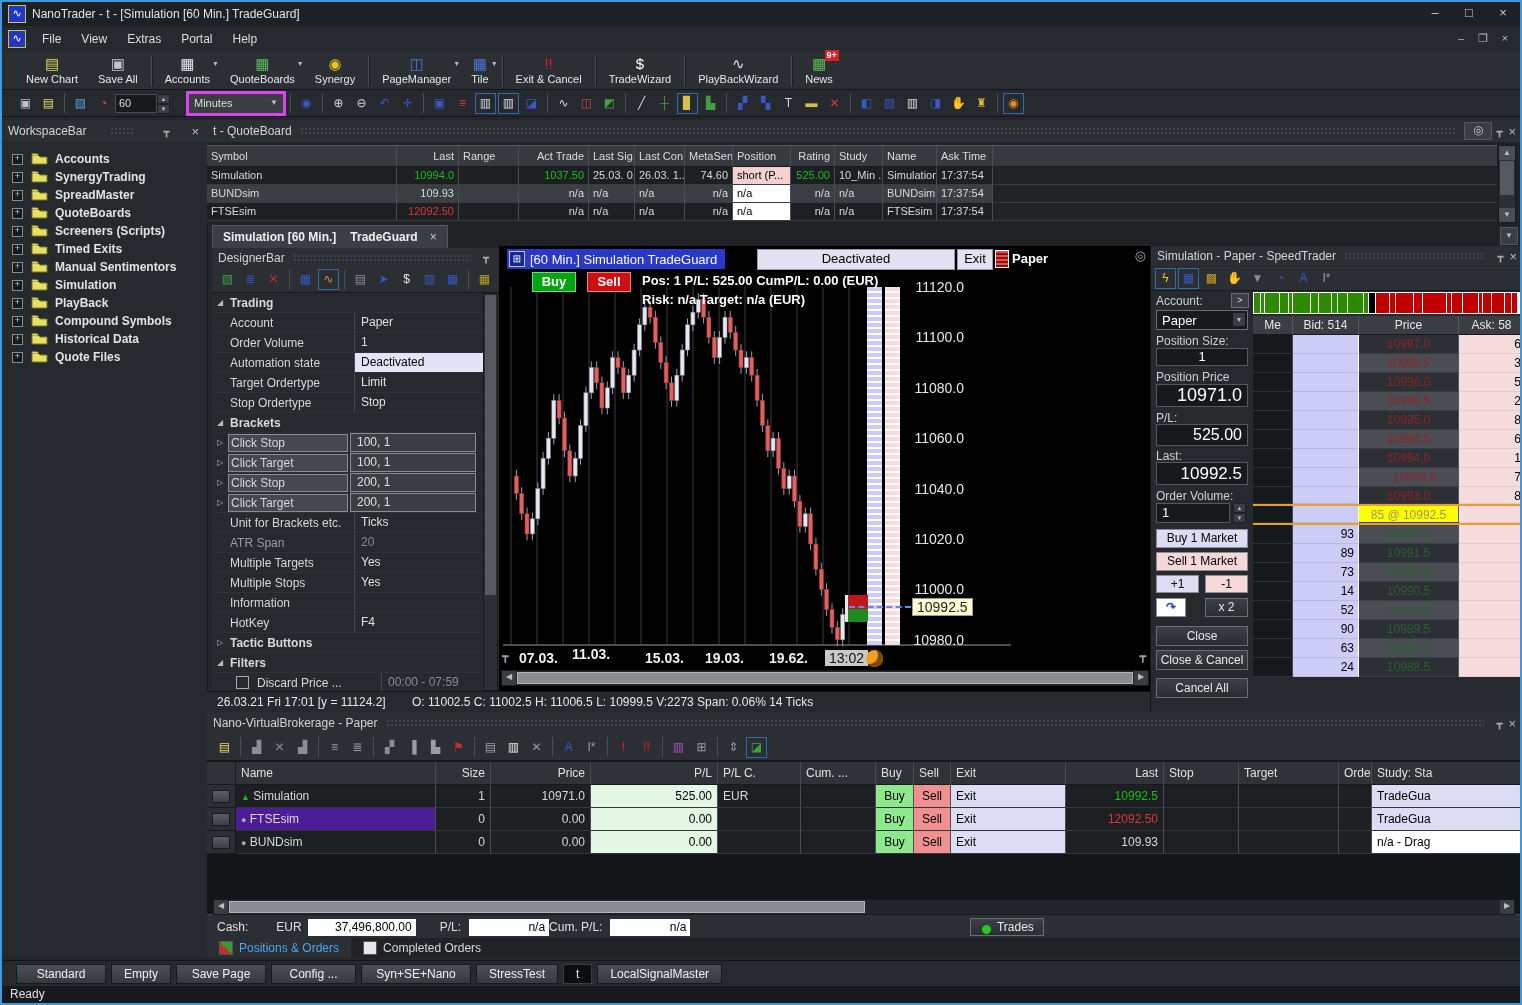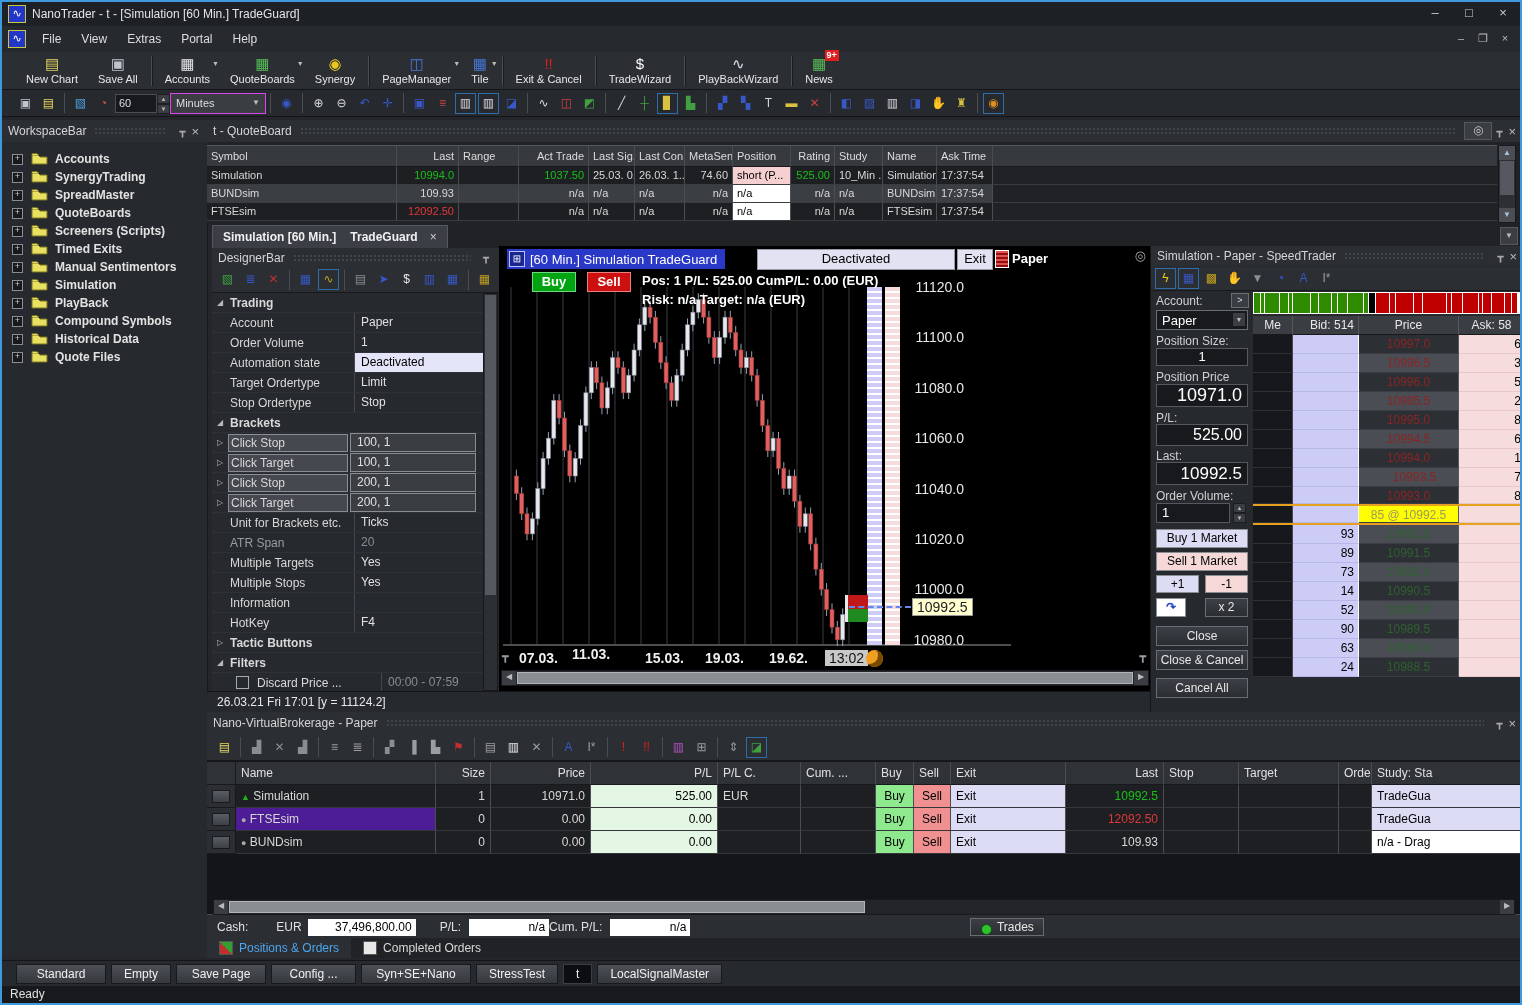--- a/index.html
+++ b/index.html
@@ -36,21 +36,21 @@
   .dd{position:absolute;right:1px;top:8px;font-size:7px;color:#bbb;}
   .badge{position:absolute;top:-2px;right:4px;background:#e02020;color:#fff;font-size:9px;font-weight:bold;padding:0 2px;line-height:11px;}
   
   #smalltb{left:0;top:88px;width:100%;height:27px;background:#26292d;border-bottom:1px solid #131519;display:flex;align-items:center;padding-left:12px;box-sizing:border-box;}
   .sic{width:19px;height:19px;margin:0 1px;text-align:center;line-height:18px;font-size:12px;border:1px solid transparent;}
   .sic.boxed{border:1px solid #2e6da8;}
   .ssep{width:1px;height:20px;background:#4a4d52;margin:0 4px;}
   .numin{width:34px;height:17px;background:#17191c;border:1px solid #4a4d52;color:#ddd;font-size:11px;padding:0 3px;line-height:17px;}
   .spin{width:13px;height:19px;display:flex;flex-direction:column;}
   .spin span{flex:1;font-size:6px;line-height:8px;text-align:center;color:#bbb;background:#3a3d42;border:1px solid #1c1e22;}
-  .selbox{width:84px;height:19px;background:#3a3d42;border:1px solid #d946ef;color:#ddd;font-size:11px;line-height:18px;padding:0 5px;display:flex;margin-left:0;}
+  .selbox{width:84px;height:19px;background:#3a3d42;border:3px solid #d946ef;color:#ddd;font-size:11px;line-height:18px;padding:0 5px;display:flex;margin-left:16px;}
   .selbox .arr{margin-left:auto;font-size:8px;color:#bbb;}
   
   .phdr{background:#2b2e33;color:#d4d4d4;font-size:12px;display:flex;align-items:center;padding:0 6px;}
   .phdr .dots{flex:1;margin:0 8px;height:8px;background-image:radial-gradient(#4a4d52 1px, transparent 1px);background-size:4px 4px;opacity:.7;}
   .pin{color:#aaa;font-size:10px;margin:0 4px;transform:rotate(0deg);}
   .xbtn{color:#bbb;font-size:13px;margin:0 2px;}
   
   #workspace{left:0;top:118px;width:205px;height:837px;background:#26292d;border-right:1px solid #17191c;}
   .tree{padding-top:8px;}
   .titem{display:flex;align-items:center;height:18px;padding-left:10px;}
@@ -267,21 +267,21 @@
       <span class="sic" style="color: rgb(56, 88, 200);">▨</span>
       <span class="sic" style="color: rgb(216, 216, 224);">▥</span>
       <span class="sic" style="color: rgb(56, 88, 200);">◨</span>
       <span class="sic" style="color: rgb(216, 176, 96);">✋</span>
       <span class="sic" style="color: rgb(216, 192, 64);">♜</span>
       <div class="ssep"></div>
       <span class="sic boxed" style="color: rgb(224, 144, 32);">◉</span>
     </div>
 
   <div class="abs" id="workspace">
-    <div class="phdr" style="height:22px;">
+    <div class="phdr" style="height:22px;gap:16px;">
       <span>WorkspaceBar</span>
       <span class="dots"></span>
       <span class="pin">┳</span>
       <span class="xbtn">×</span>
     </div>
     <div class="tree" id="wstree">
         <div class="titem">
           <span class="plus">+</span>
           <span class="folder"><svg width="17" height="13">
               <path d="M1 3 h6 l2 2 h7 v7 h-15 z" fill="#e8e060" stroke="#7a7420"></path>
@@ -780,20 +780,21 @@
     <div class="pinicon" style="right:4px;top:404px;">┳</div>
     <div class="hscroll" style="left:2px;top:424px;width:646px;">
       <div class="harr">◀</div>
       <div class="hthumb"></div>
       <div class="harr">▶</div>
     </div>
   </div>
 
   <div class="abs" id="statusline">
     <span style="position:absolute;left:10px;">26.03.21 Fri  17:01 [y = 11124.2]</span>
+    <span style="position:absolute;left:205px;">O: 11002.5 C: 11002.5 H: 11006.5 L: 10999.5 V:2273 Span: 0.06% 14 Ticks</span>
   </div>
 
   <div class="abs" id="speed">
     <div class="phdr" style="height:20px;">
       <span>Simulation  - Paper - SpeedTrader</span>
       <span class="dots"></span>
       <span class="pin">┳</span>
       <span class="xbtn">×</span>
     </div>
     <div class="tb" id="speedtb">
@@ -862,21 +863,21 @@
     <div class="stbtn" style="left:54px;top:329px;width:43px;height:18px;line-height:16px;background:#f6d8d8;">-1</div>
     <div class="stbtn" style="left:5px;top:352px;width:30px;height:19px;line-height:17px;background:#fff;color:#2848c8;font-weight:bold;">↷</div>
     <div class="stbtn stdark" style="left:54px;top:352px;width:43px;height:19px;line-height:17px;">x 2</div>
     <div class="stbtn stdark" style="left:5px;top:380px;width:92px;height:20px;line-height:18px;">Close</div>
     <div class="stbtn stdark" style="left:5px;top:404px;width:92px;height:20px;line-height:18px;">Close &amp; Cancel</div>
     <div class="stbtn stdark" style="left:5px;top:432px;width:92px;height:20px;line-height:18px;">Cancel All</div>
 
     <div id="ladder" style="position:absolute;left:102px;top:70px;">
         <div class="lrow">
           <div class="lcell lhead lme" style="background: rgb(58, 61, 66); color: rgb(232, 232, 232); text-align: center;">Me</div>
-          <div class="lcell lhead lbid" style="background: rgb(58, 61, 66); color: rgb(232, 232, 232); text-align: right;">Bid: 514</div>
+          <div class="lcell lhead lbid" style="background: rgb(58, 61, 66); color: rgb(232, 232, 232); text-align: center;">Bid: 514</div>
           <div class="lcell lhead lprice" style="background: rgb(58, 61, 66); color: rgb(232, 232, 232); text-align: center;">Price</div>
           <div class="lcell lhead lask" style="background: rgb(58, 61, 66); color: rgb(232, 232, 232); text-align: center;">Ask: 58</div>
         </div>
         <div class="lrow">
           <div class="lcell lme"></div>
           <div class="lcell lbid"></div>
           <div class="lcell lprice" style="background: rgb(44, 47, 52); color: rgb(139, 37, 37);">10997.0</div>
           <div class="lcell lask">6</div>
         </div>
         <div class="lrow">

